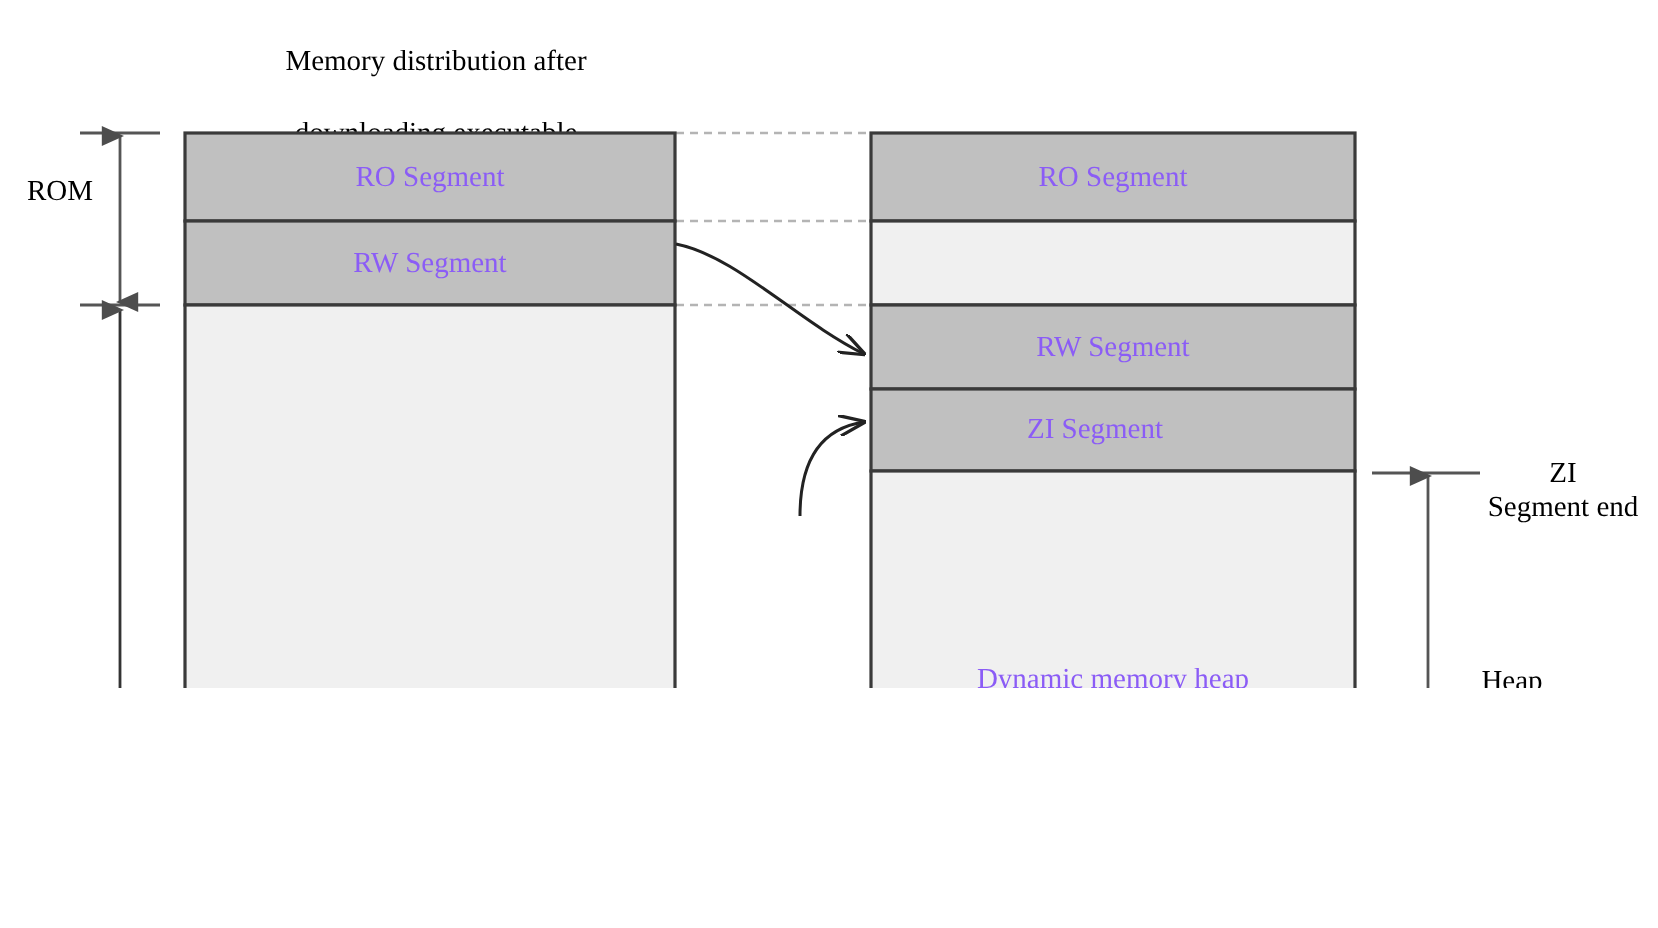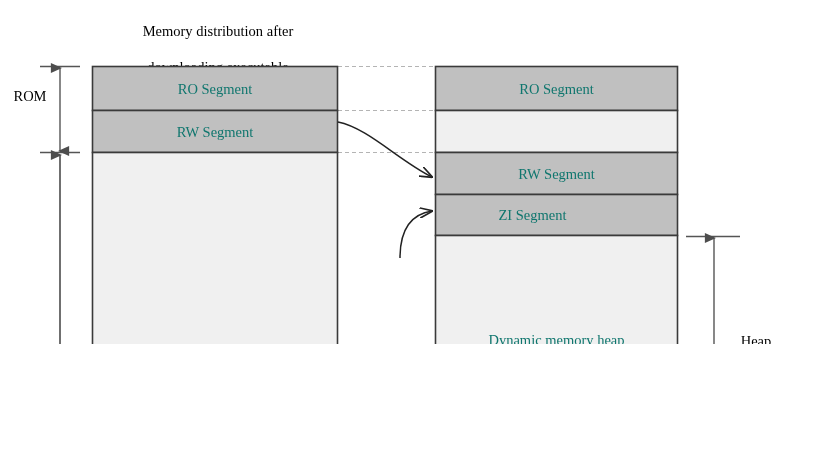--- a/index.html
+++ b/index.html
@@ -35,21 +35,21 @@
     white-space: pre-line;
   }
   #caption-left  { left: 118px; top: 4px;  width: 200px; }
   #caption-right { left: 462px; top: 12px; width: 200px; }
 
   .seg-label {
     position: absolute;
     text-align: center;
     font-size: 14.5px;
     line-height: 1;
-    color: #0f766e;
+    color: #8b5cf6;
     pointer-events: none;
   }
   .side-label {
     position: absolute;
     font-size: 14.5px;
     line-height: 17px;
     color: #000;
     text-align: center;
   }
 </style>
@@ -127,22 +127,26 @@
       </g>
       <line x1="714" y1="238" x2="714" y2="455" stroke="#555555" stroke-width="1.4" marker-start="url(#arrowUp)" marker-end="url(#arrowDown)"></line>
     </g>
   </svg>
 
   <div class="seg-label" style="left:92px; top:82px; width:246px;">RO Segment</div>
   <div class="seg-label" style="left:92px; top:125px; width:246px;">RW Segment</div>
 
   <div class="seg-label" style="left:435px; top:82px; width:243px;">RO Segment</div>
   <div class="seg-label" style="left:435px; top:167px; width:243px;">RW Segment</div>
-  <div class="seg-label" style="left:411px; top:208px; width:243px;">ZI Segment</div>
+  <div class="seg-label" style="left:426px; top:208px; width:243px;">ZI Segment</div>
   <div class="seg-label" style="left:435px; top:333px; width:243px;text-align:center;">Dynamic memory heap</div>
 
   <div class="side-label" style="left:4px; top:88px; width:52px;">ROM</div>
   <div class="side-label" style="left:4px; top:316px; width:52px;margin-top:44px;">RAM</div>
 
+  <div class="side-label" style="left:734px; top:229px; width:95px;">
+    <div>ZI</div>
+    <div>Segment end</div>
+  </div>
 
   <div class="side-label" style="left:726px; top:333px; width:60px;">Heap</div>
 
 </div>
 
 </body></html>

